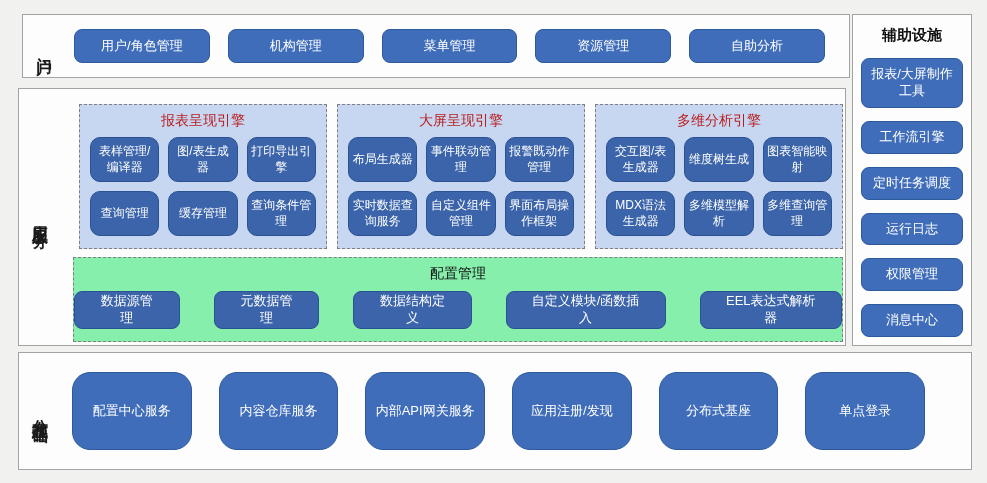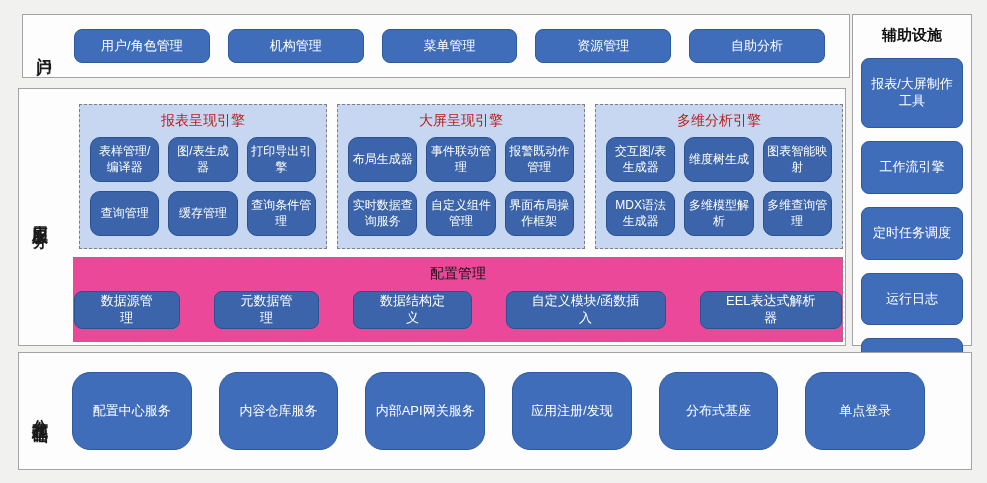--- a/index.html
+++ b/index.html
@@ -93,21 +93,21 @@
     font-size: 12px;
     border-radius: 10px;
     background: #3b64aa;
     border-color: #2a5293;
     padding: 2px 3px;
   }
 
   .config-panel {
     position: absolute; left: 54px; top: 168px;
     width: 770px; height: 85px;
-    background: #ec4899;
+    background: #86efac;
     border: 1px dashed #7f7f7f;
   }
   .config-title {
     text-align: center;
     font-size: 14px;
     color: #111111;
     margin: 7px 0 8px;
   }
   .config-items {
     display: flex;
@@ -134,21 +134,21 @@
   .aux-items {
     display: flex;
     flex-direction: column;
     align-items: center;
     gap: 13px;
     margin-top: 13px;
   }
   .aux-items .btn {
     width: 102px;
     min-height: 32px;
-    padding: 17px 4px;
+    padding: 7px 4px;
     font-size: 13px;
   }
 
   
   .dist {
     left: 18px; top: 352px; width: 954px; height: 118px;
     display: flex; align-items: center;
   }
   .dist .vlabel { margin-left: 13px; letter-spacing: 2px; }
   .dist-items {

